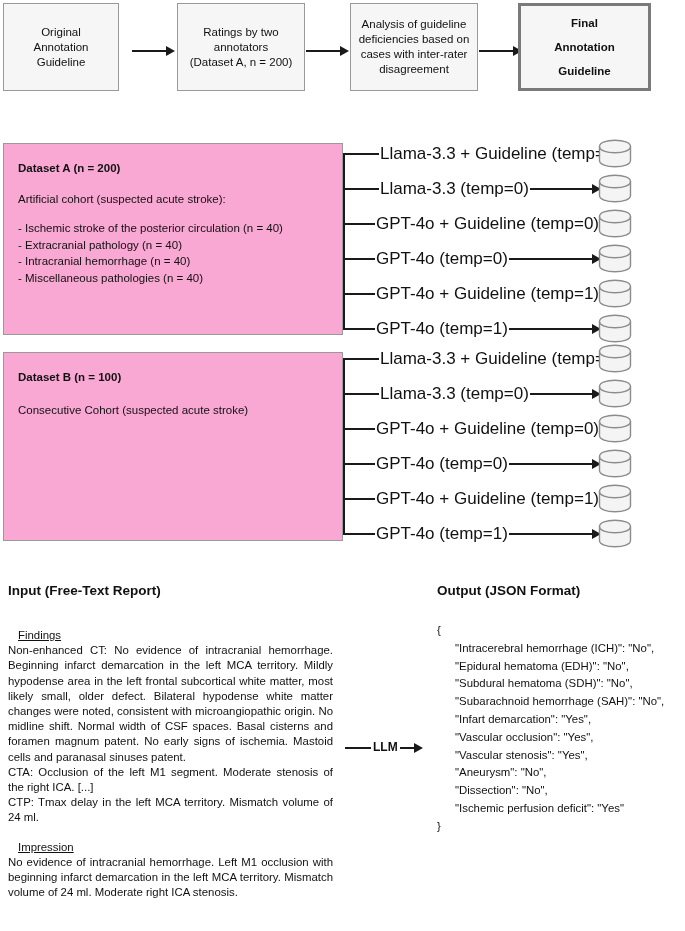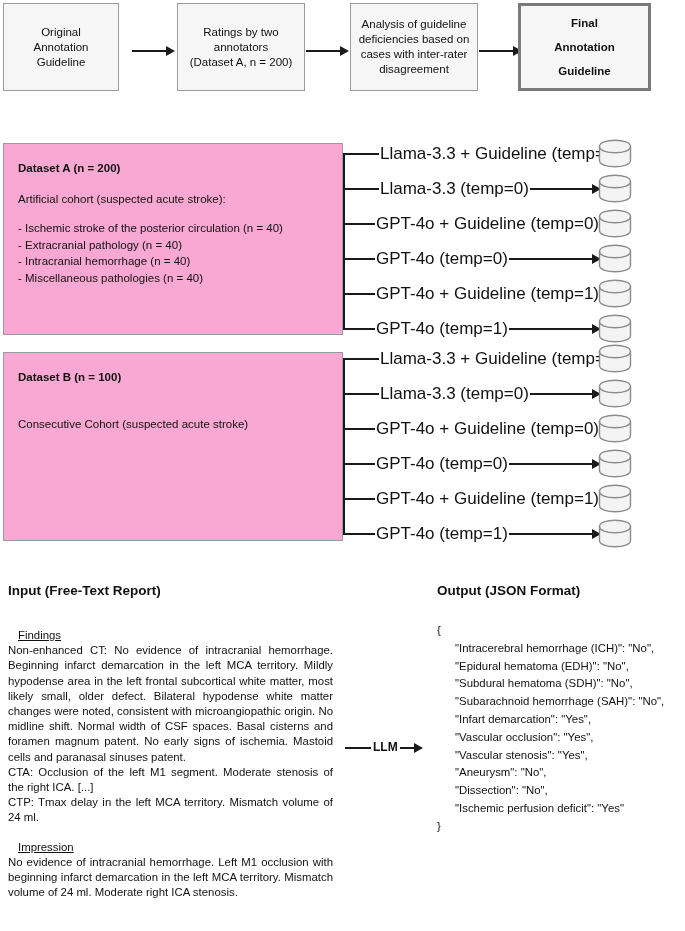--- a/index.html
+++ b/index.html
@@ -161,21 +161,21 @@
   <div class="abs branch-label" style="left:32px;top:0px;">GPT-4o + Guideline (temp=1)</div>
 </div>
 
 <div class="abs" style="left:343px;top:323px;width:260px;height:12px;">
   <div class="abs arrow-line" style="left:0;top:5px;width:254px;"></div>
   <div class="abs arrow-head" style="left:249px;top:1px;"></div>
   <div class="abs branch-label" style="left:32px;top:0px;">GPT-4o (temp=1)</div>
 </div>
 
 <div class="abs panel" style="left:3px;top:352px;width:340px;height:189px;">
-  <div class="ptitle" style="margin-bottom:30px;">Dataset B (n = 100)</div>
+  <div class="ptitle" style="margin-bottom:16px;">Dataset B (n = 100)</div>
   <div class="psub">Consecutive Cohort (suspected acute stroke)</div>
 </div>
 
 <div class="abs vline" style="left:343px;top:358px;width:1.6px;height:176px;"></div>
 
 <div class="abs" style="left:343px;top:353px;width:260px;height:12px;">
   <div class="abs arrow-line" style="left:0;top:5px;width:254px;"></div>
   <div class="abs arrow-head" style="left:249px;top:1px;"></div>
   <div class="abs branch-label" style="left:36px;top:0px;">Llama-3.3 + Guideline (temp=0)</div>
 </div>

